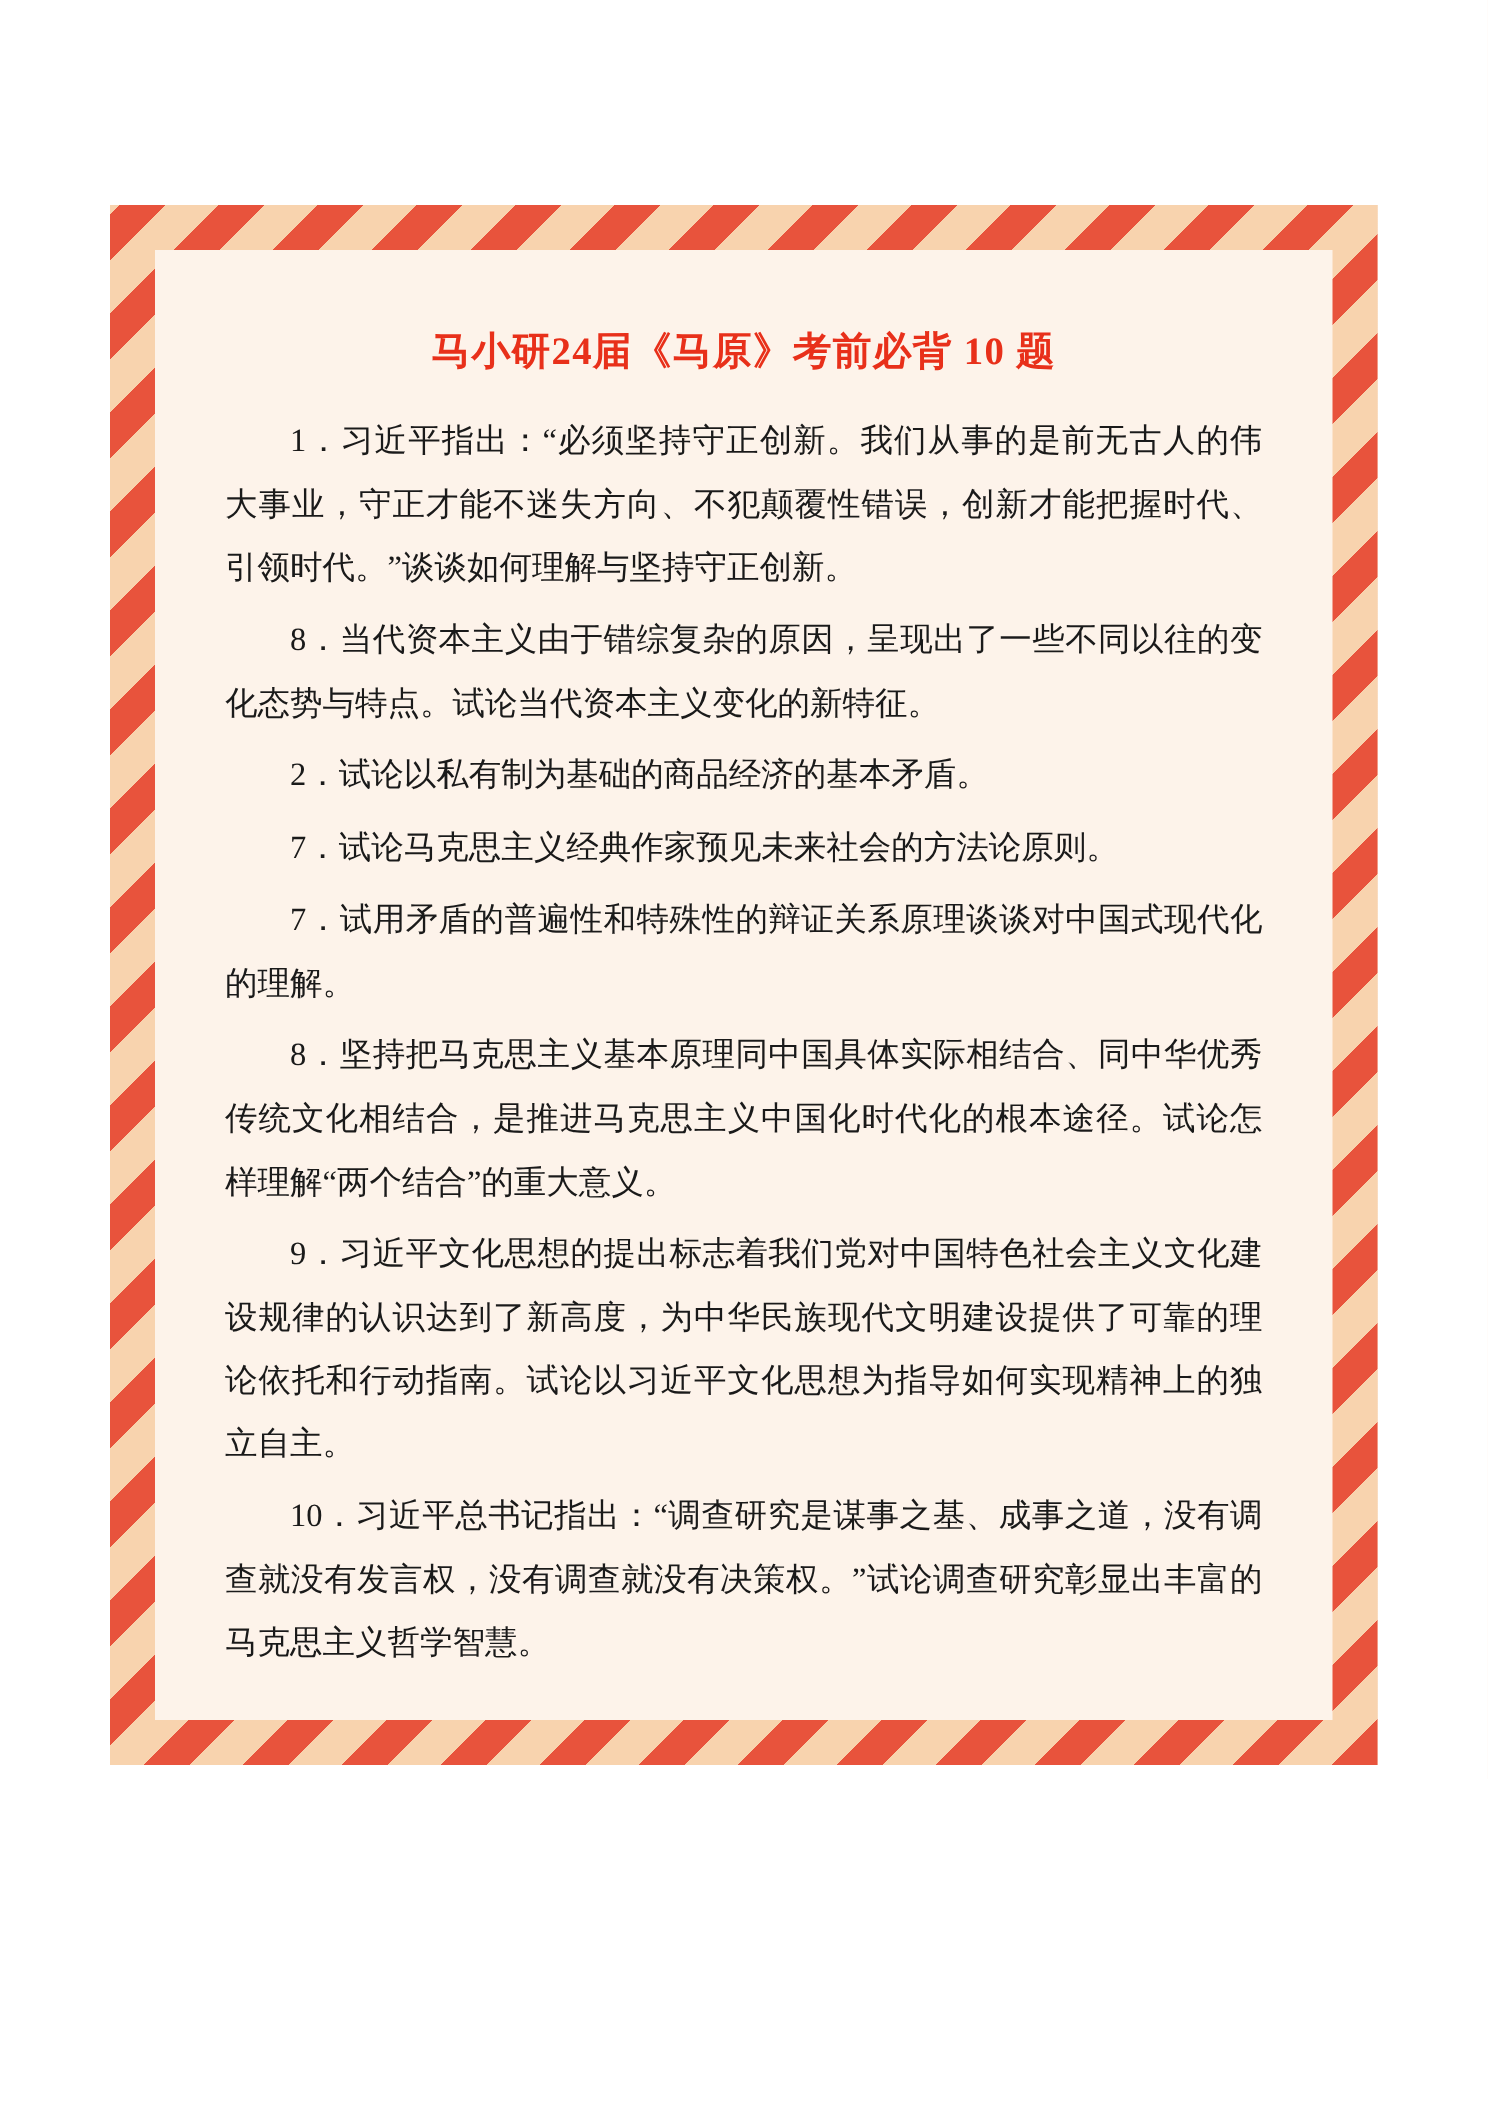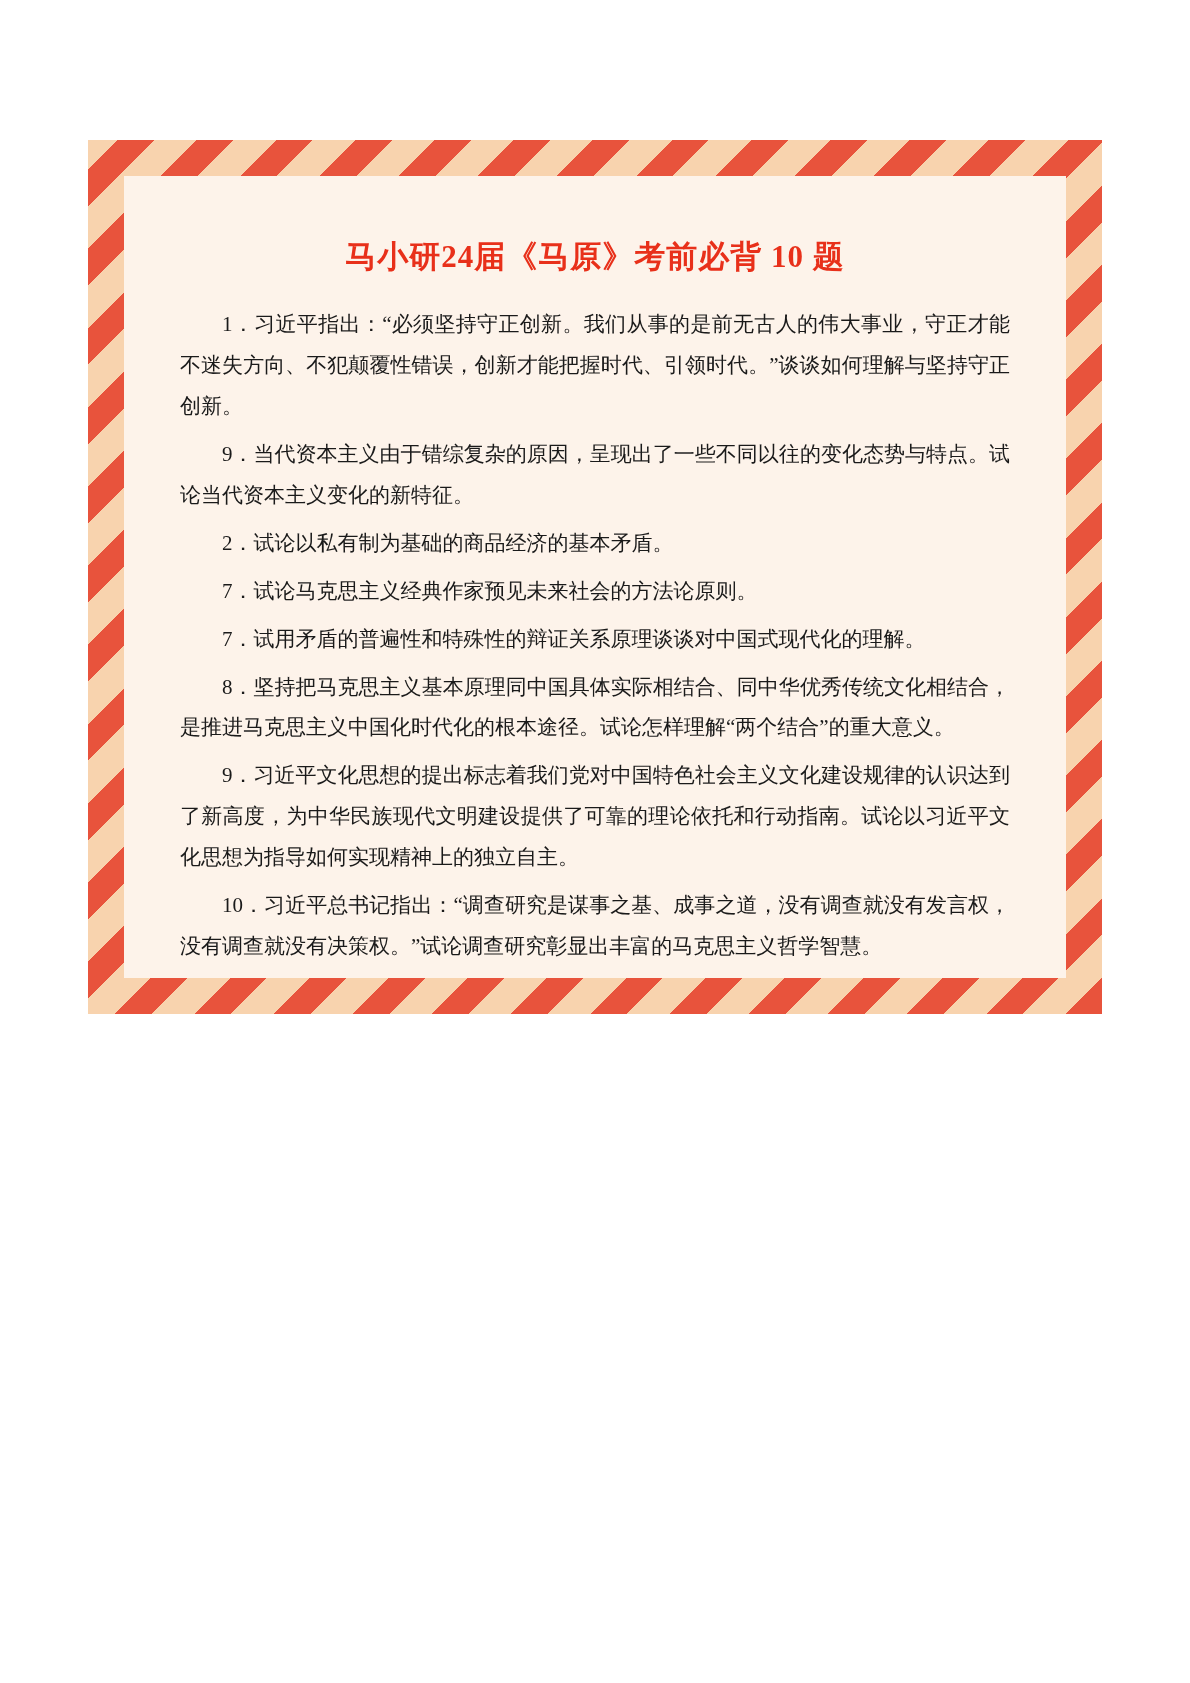--- a/index.html
+++ b/index.html
@@ -12,23 +12,23 @@
     height: 1683px;
     font-family: "Liberation Serif", "DejaVu Serif", serif;
     position: relative;
     overflow: hidden;
   }
 
   
   #poster {
     position: absolute;
     left: 88px;
-    top: 140px;
+    top: 164px;
     width: 1014px;
-    height: 874px;
+    height: 1248px;
     background:
       repeating-linear-gradient(
         135deg,
         #e8projected 0px, 
         #e8533c 0px
       );
   }
 
   
   #poster {
@@ -64,41 +64,41 @@
     font-family: "Liberation Serif", "DejaVu Serif", serif;
   }
 
   .q-list {
     margin: 0;
     padding: 0;
     list-style: none;
   }
 
   .q-item {
-    font-size: 21px;
+    font-size: 26px;
     line-height: 1.95;
     color: #1a1a1a;
     text-align: justify;
     text-justify: inter-ideograph;
     text-indent: 2em;
     margin: 3px 0 7px 0;
     font-family: "Liberation Serif", "DejaVu Serif", serif;
   }
 </style>
 </head>
 <body>
 
 <div id="poster">
   <div id="page">
 
     <h1 id="doc-title">马小研24届《马原》考前必背 10 题</h1>
 
     <div class="q-list">
       <p class="q-item">1．习近平指出：“必须坚持守正创新。我们从事的是前无古人的伟大事业，守正才能不迷失方向、不犯颠覆性错误，创新才能把握时代、引领时代。”谈谈如何理解与坚持守正创新。</p>
-      <p class="q-item">9．当代资本主义由于错综复杂的原因，呈现出了一些不同以往的变化态势与特点。试论当代资本主义变化的新特征。</p>
+      <p class="q-item">8．当代资本主义由于错综复杂的原因，呈现出了一些不同以往的变化态势与特点。试论当代资本主义变化的新特征。</p>
       <p class="q-item">2．试论以私有制为基础的商品经济的基本矛盾。</p>
       <p class="q-item">7．试论马克思主义经典作家预见未来社会的方法论原则。</p>
       <p class="q-item">7．试用矛盾的普遍性和特殊性的辩证关系原理谈谈对中国式现代化的理解。</p>
       <p class="q-item">8．坚持把马克思主义基本原理同中国具体实际相结合、同中华优秀传统文化相结合，是推进马克思主义中国化时代化的根本途径。试论怎样理解“两个结合”的重大意义。</p>
       <p class="q-item">9．习近平文化思想的提出标志着我们党对中国特色社会主义文化建设规律的认识达到了新高度，为中华民族现代文明建设提供了可靠的理论依托和行动指南。试论以习近平文化思想为指导如何实现精神上的独立自主。</p>
       <p class="q-item">10．习近平总书记指出：“调查研究是谋事之基、成事之道，没有调查就没有发言权，没有调查就没有决策权。”试论调查研究彰显出丰富的马克思主义哲学智慧。</p>
     </div>
 
   </div>
 </div>

